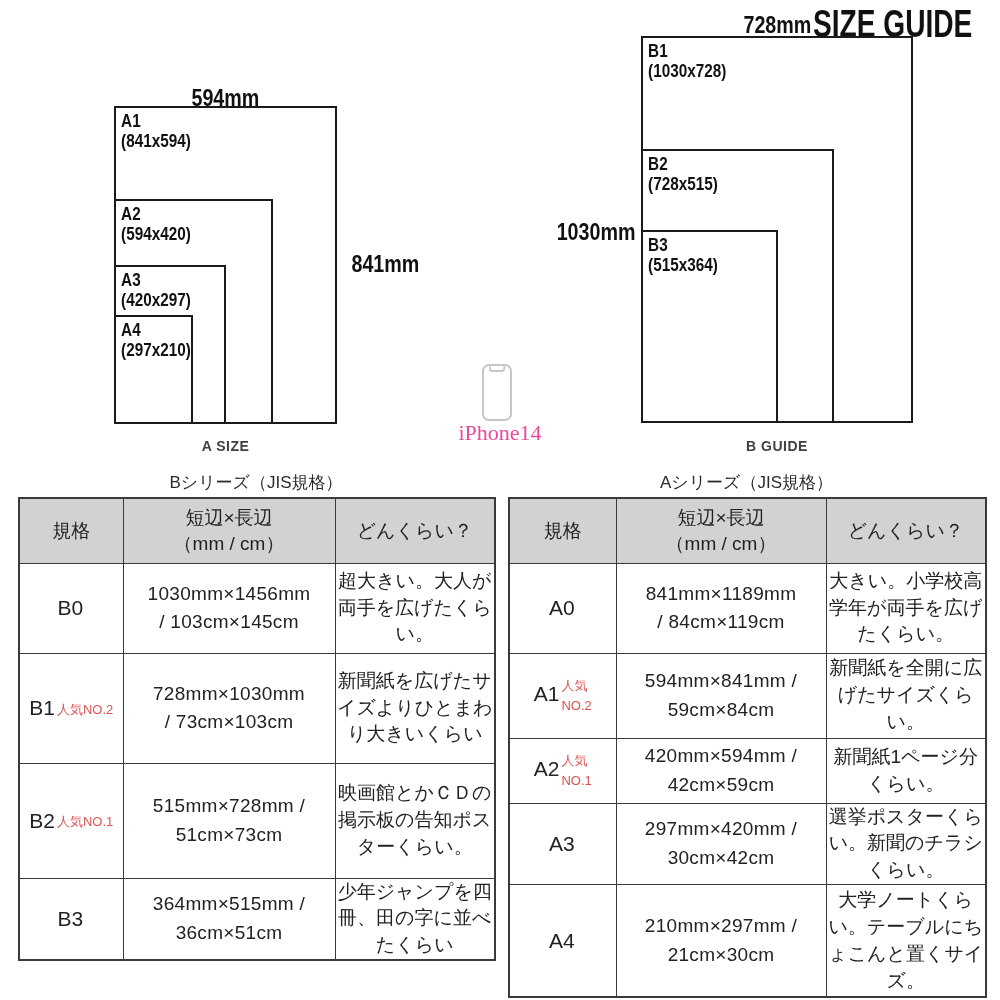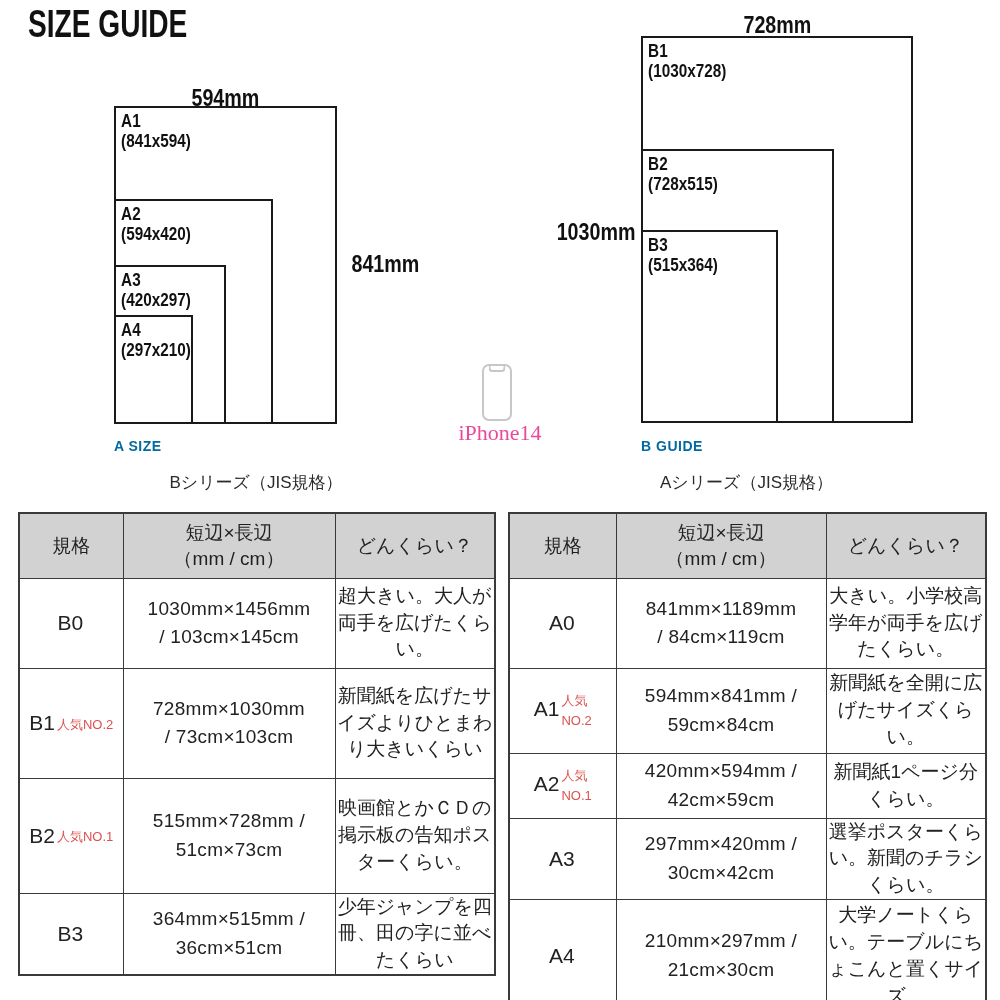--- a/index.html
+++ b/index.html
@@ -1,46 +1,46 @@
 <!DOCTYPE html>
 <html><head>
 <meta charset="utf-8">
 <style>
   html,body{margin:0;padding:0;background:#fff;}
   .canvas{position:relative;width:1000px;height:1000px;background:#ffffff;
           font-family:"Liberation Sans",sans-serif;color:#1c1c1c;overflow:hidden;}
 
   
-  .page-title{position:absolute;top:3px;left:0;width:100%;text-align:left;
+  .page-title{position:absolute;top:3px;left:0;width:100%;text-align:right;
               font-size:38px;font-weight:bold;color:#111;}
   .cond{display:inline-block;transform:scaleX(.74);transform-origin:center top;}
 
   
   .pbox{position:absolute;background:#fff;border:2px solid #1a1a1a;box-sizing:border-box;}
   .pbox-label{padding:3px 0 0 6px;font-weight:bold;font-size:18px;line-height:1.12;
               white-space:nowrap;transform:scaleX(.85);transform-origin:left top;color:#111;}
   .dim-label{position:absolute;font-weight:bold;font-size:24px;color:#111;}
   .dim-label .cond2{display:inline-block;transform:scaleX(.82);transform-origin:center;}
   .dim-center{text-align:center;}
   .dim-right{text-align:right;}
-  .size-caption{position:absolute;font-weight:bold;font-size:14px;
-                letter-spacing:.5px;color:#0369a1;}
+  .size-caption{position:absolute;text-align:center;font-weight:bold;font-size:14px;
+                letter-spacing:.5px;color:#404040;}
 
   
   .phone{position:absolute;left:482px;top:364px;width:30px;height:57px;
          border:2px solid #c7c7c7;border-radius:7px;box-sizing:border-box;background:#fff;}
   .phone-notch{position:absolute;top:-1px;left:50%;transform:translateX(-50%);
                width:13px;height:5px;border:2px solid #c7c7c7;border-top:none;
                border-radius:0 0 4px 4px;}
   .phone-label{position:absolute;left:425px;top:420px;width:150px;text-align:center;
                font-family:"Liberation Serif",serif;font-size:22px;color:#ec4899;}
 
   
   .tbl-wrap{position:absolute;}
-  .tbl-title{text-align:center;font-size:17px;color:#2b2b2b;margin-bottom:18px;}
+  .tbl-title{text-align:center;font-size:17px;color:#2b2b2b;margin-bottom:3px;}
   table.sizes{border-collapse:collapse;table-layout:fixed;width:100%;
               border:2px solid #3a3a3a;}
   table.sizes th,table.sizes td{border:1.5px solid #3a3a3a;text-align:center;
               vertical-align:middle;padding:0;color:#222;}
   table.sizes th{background:#d2d2d2;font-size:19px;font-weight:normal;
               white-space:pre-line;line-height:1.35;color:#1f1f1f;}
   .c-code{font-size:21px;}
   .tag{color:#d9534f;font-size:13px;display:inline-block;vertical-align:middle;
        margin-left:2px;white-space:pre-line;line-height:1.5;text-align:left;}
   .c-mm{font-size:19px;white-space:pre-line;line-height:1.5;letter-spacing:.3px;}

